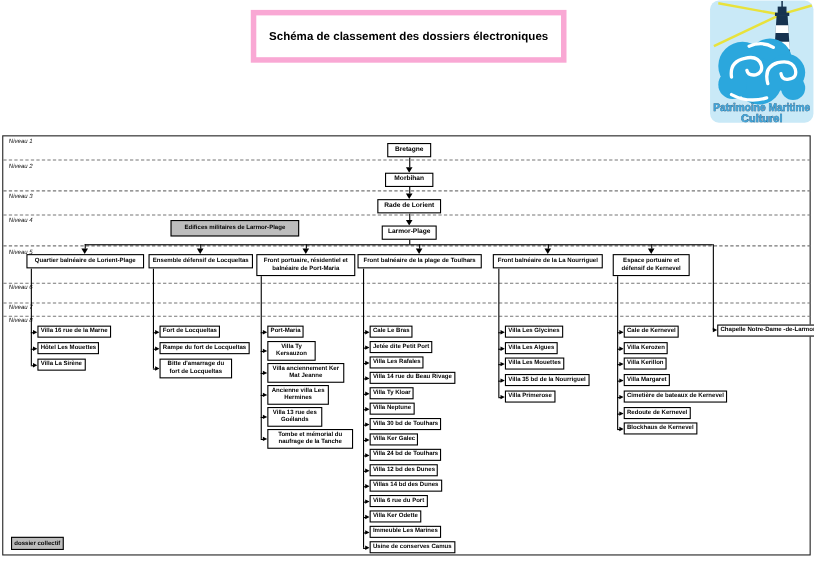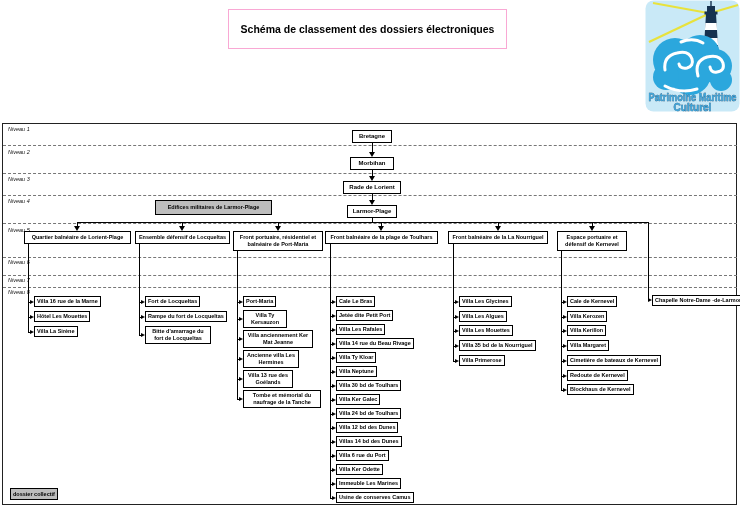--- a/index.html
+++ b/index.html
@@ -1,18 +1,18 @@
 <!DOCTYPE html>
 <html><head>
 <meta charset="utf-8">
 <style>
   html,body{margin:0;padding:0;background:#fff;}
   #page{position:relative;width:740px;height:512px;background:#fff;overflow:hidden;
         font-family:"Liberation Sans",sans-serif;}
-  .titlebox{position:absolute;left:228px;top:9px;width:277px;height:38px;border:1px solid #f9a8d4;
+  .titlebox{position:absolute;left:228px;top:9px;width:277px;height:38px;border:5px solid #f9a8d4;
         display:flex;flex-direction:column;align-items:center;justify-content:center;
         font:bold 10.5px "Liberation Sans",sans-serif;line-height:1.35;z-index:2;}
   .frame{position:absolute;left:2px;top:123px;width:735px;height:382px;border:1px solid #222;
         box-sizing:border-box;z-index:0;}
   .sep{position:absolute;left:3px;width:734px;height:0;border-top:1px dashed #777;z-index:0;}
   .nivlabel{position:absolute;left:8px;font:italic 5.5px "Liberation Sans",sans-serif;color:#111;z-index:1;}
   .box{position:absolute;box-sizing:border-box;border:1px solid #000;background:#fff;
         display:flex;align-items:center;justify-content:center;text-align:center;
         font:bold 5.5px "Liberation Sans",sans-serif;line-height:1.25;z-index:2;padding:1px 2px;}
   .chainbox{border-width:1.5px;height:13px;font-size:6px;white-space:nowrap;}

